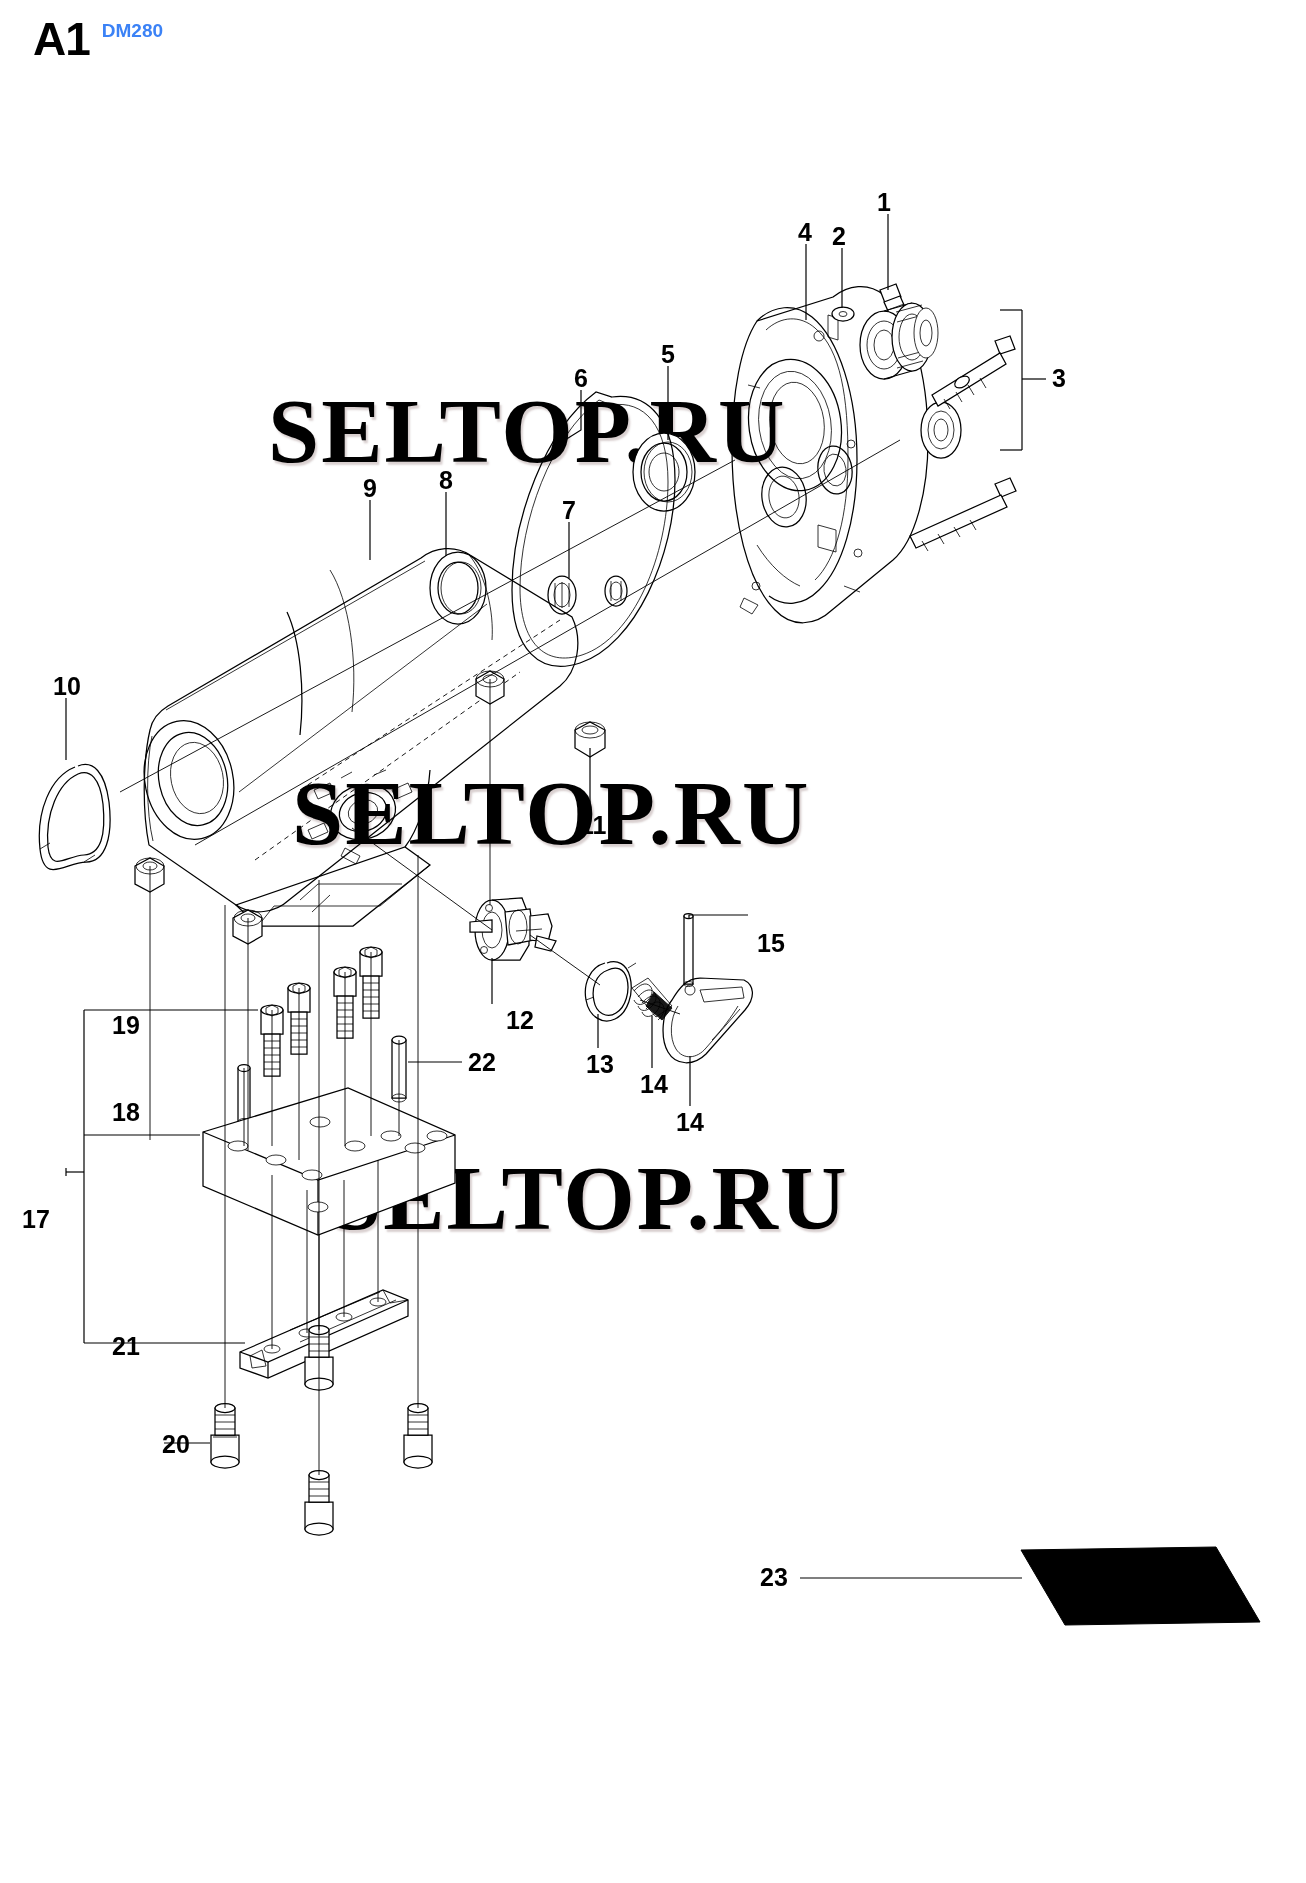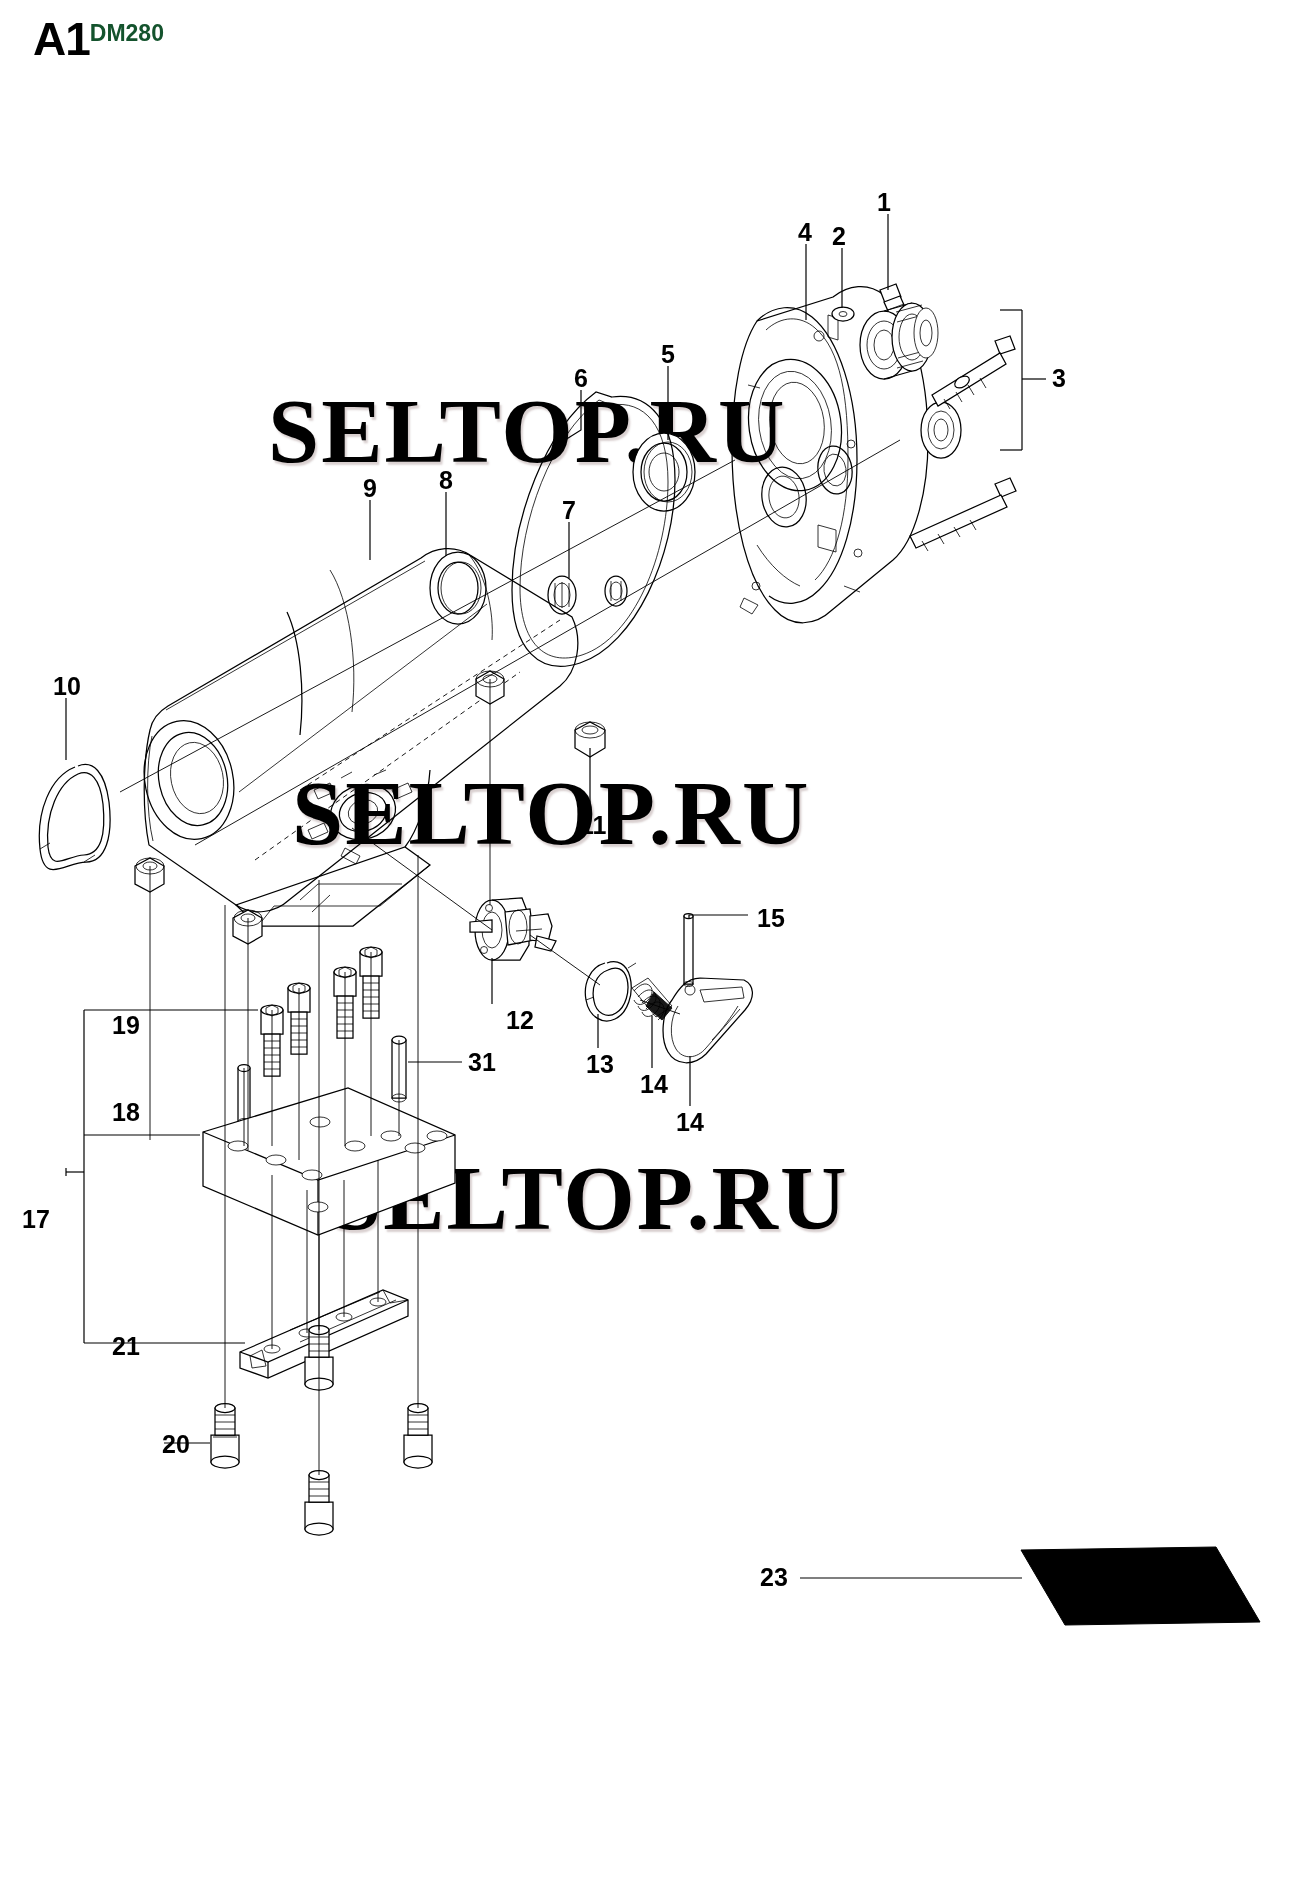--- a/index.html
+++ b/index.html
@@ -2,21 +2,21 @@
 <html><head>
 <meta charset="utf-8">
 <style>
   html,body{margin:0;padding:0;background:#ffffff;}
   body{font-family:"Liberation Sans",sans-serif;}
   #page{position:relative;width:1306px;height:1883px;background:#fff;overflow:hidden;}
 
   
   #header{position:absolute;left:33px;top:16px;display:flex;align-items:flex-start;}
   #sheet-code{font-size:46px;font-weight:bold;line-height:1;letter-spacing:-1px;color:#000;}
-  #model-code{font-size:23px;font-weight:bold;margin-top:4px;color:#14532d;}
+  #model-code{font-size:19px;font-weight:bold;margin-left:12px;margin-top:4px;color:#3b82f6;}
 
   
   .wm{position:absolute;font-family:"Liberation Serif",serif;font-weight:bold;
       font-size:92px;letter-spacing:2px;color:#000000;
       text-shadow:2px 3px 2px rgba(170,150,150,.45);white-space:nowrap;
       user-select:none;pointer-events:none;}
   #wm1{left:268px;top:378px;}
   #wm2{left:292px;top:760px;}
   #wm3{left:330px;top:1145px;}
 
@@ -500,23 +500,23 @@
   <div class="num" style="left:661px;top:342px;">5</div>
   <div class="num" style="left:574px;top:366px;">6</div>
   <div class="num" style="left:562px;top:498px;">7</div>
   <div class="num" style="left:439px;top:468px;">8</div>
   <div class="num" style="left:363px;top:476px;">9</div>
   <div class="num" style="left:53px;top:674px;">10</div>
   <div class="num" style="left:580px;top:813px;">11</div>
   <div class="num" style="left:506px;top:1008px;">12</div>
   <div class="num" style="left:586px;top:1052px;">13</div>
   <div class="num" style="left:640px;top:1072px;">14</div>
-  <div class="num" style="left:757px;top:906px;">15</div>
+  <div class="num" style="left:757px;top:931px;">15</div>
   <div class="num" style="left:676px;top:1110px;">14</div>
   <div class="num" style="left:22px;top:1163px;margin-top:44px;">17</div>
   <div class="num" style="left:112px;top:1100px;">18</div>
   <div class="num" style="left:112px;top:1001px;margin-top:12px;">19</div>
   <div class="num" style="left:130px;top:1432px;margin-left:32px;">20</div>
   <div class="num" style="left:112px;top:1334px;">21</div>
-  <div class="num" style="left:468px;top:1050px;">31</div>
+  <div class="num" style="left:468px;top:1050px;">22</div>
   <div class="num" style="left:760px;top:1565px;">23</div>
 
 </div>
 
 </body></html>

